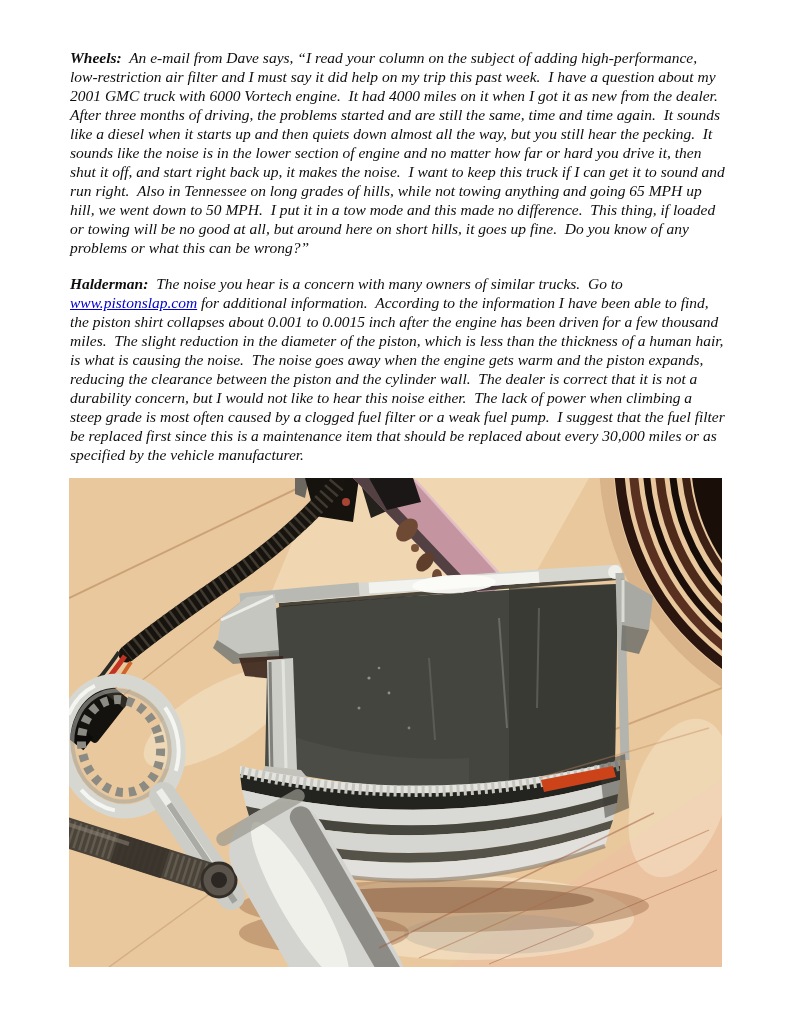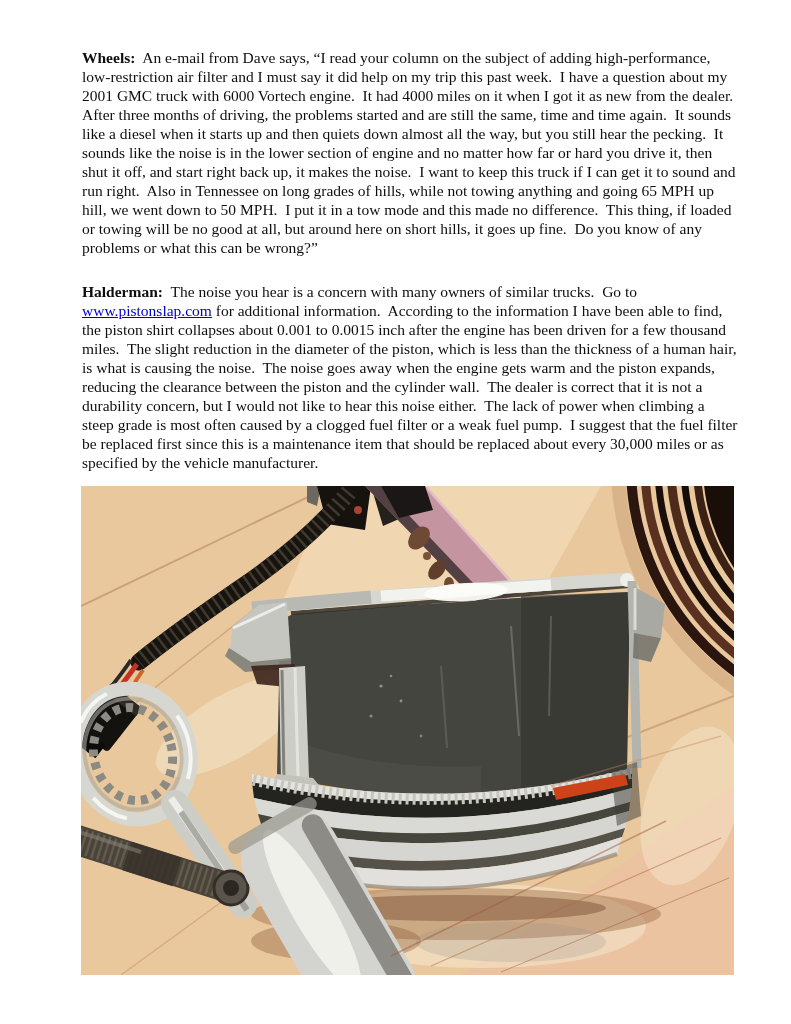--- a/index.html
+++ b/index.html
@@ -3,30 +3,30 @@
 <meta charset="utf-8">
 <style>
   html,body { margin:0; padding:0; }
   body {
     width:791px; height:1024px;
     background:#ffffff;
     font-family:"Liberation Serif", serif;
     position:relative;
     overflow:hidden;
   }
-  .content { position:absolute; left:82px; top:48px; width:657px; }
+  .content { position:absolute; left:70px; top:48px; width:657px;font-style:italic; }
   .para {
     margin:0;
     font-size:15.5px;
     line-height:19px;
     color:#0e0e0e;
     white-space:pre-wrap;
     text-align:left;
   }
-  .para + .para { margin-top:25px; }
+  .para + .para { margin-top:17px; }
   .lead { font-weight:bold; }
   .link { color:#0000cd; text-decoration:underline; cursor:pointer; }
   .photo {
     margin:14px 0 0 -1px;
     width:653px; height:489px;
     overflow:hidden;
     position:relative;
   }
   .photo svg { display:block; }
 </style>

